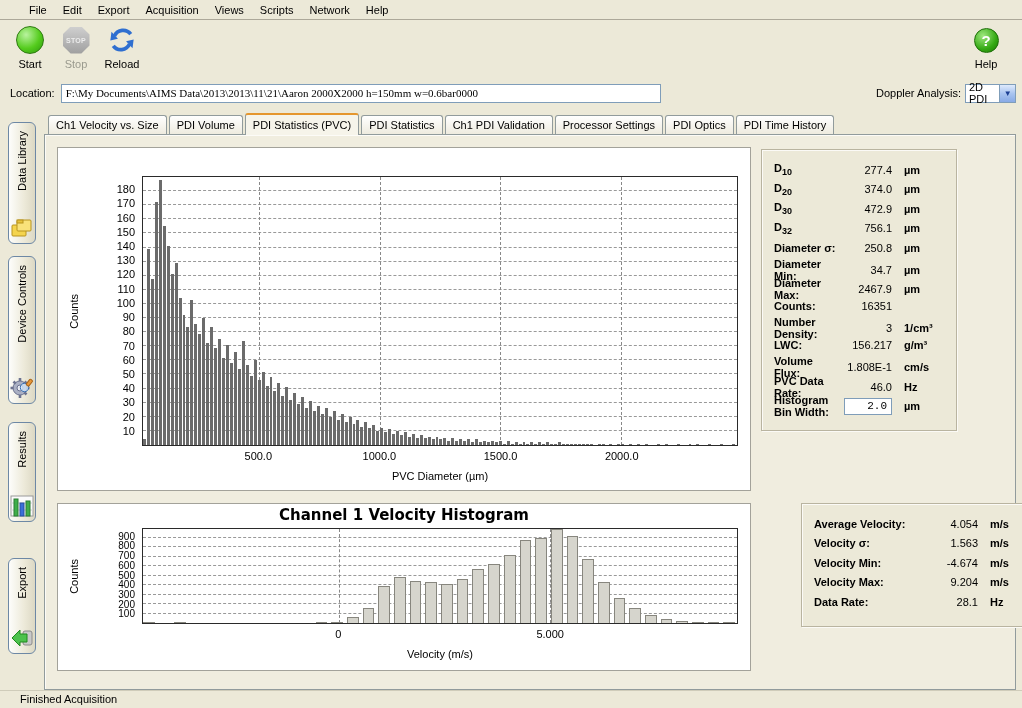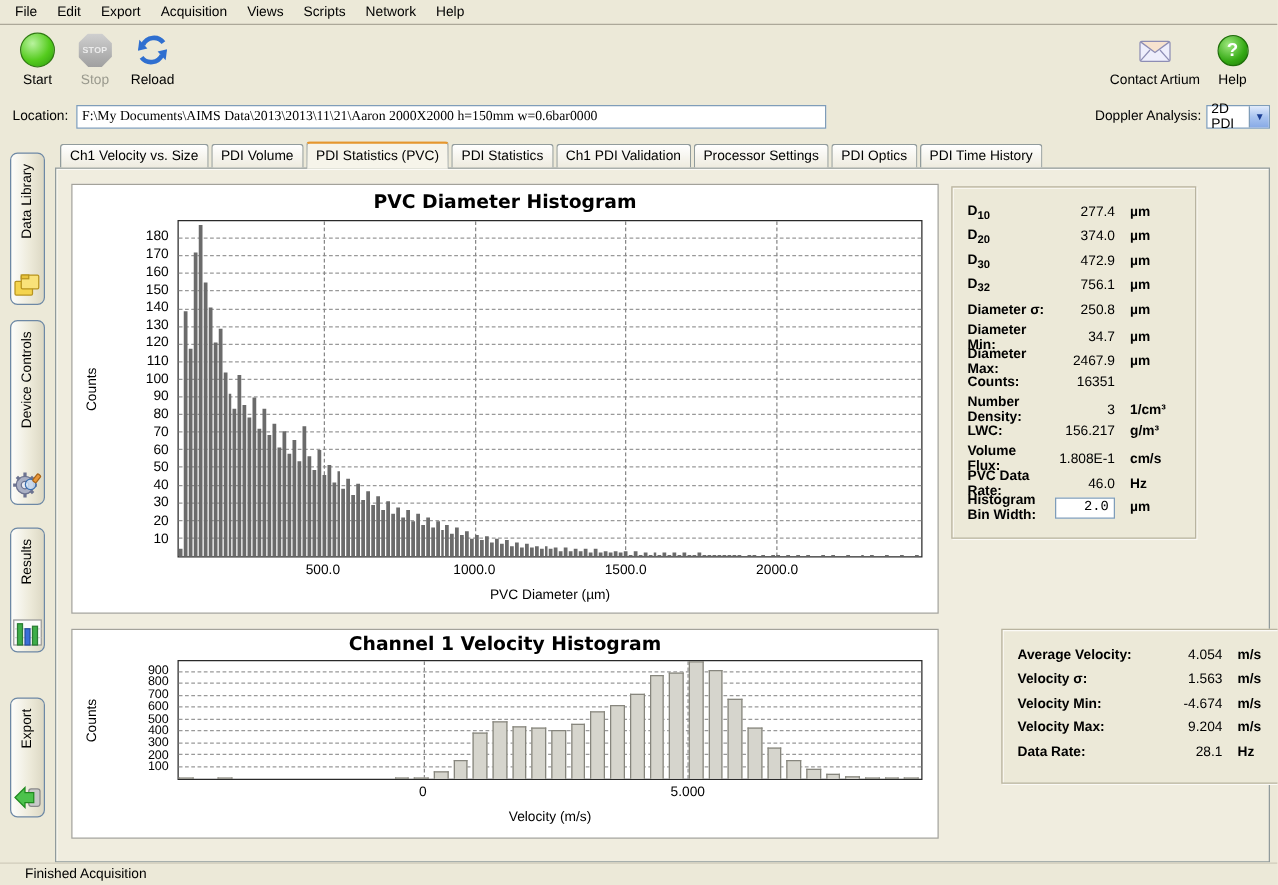--- a/index.html
+++ b/index.html
@@ -4,21 +4,21 @@
 <style>
   * { box-sizing: border-box; margin: 0; padding: 0; }
   html,body { width:1022px; height:708px; overflow:hidden; }
   body {
     font-family: "Liberation Sans", "DejaVu Sans", sans-serif;
     font-size: 11px; color:#000;
     background:#ece9d8;
     position:relative;
   }
   
-  .menubar { height:20px; display:flex; align-items:center; padding-left:4px;
+  .menubar { height:20px; display:flex; align-items:center; padding-left:21px;
              border-bottom:1px solid #aca899; background:#ece9d8; }
   .menu-item { padding:3px 8px; cursor:default; }
   
   .toolbar { height:60px; display:flex; align-items:flex-start; padding:4px 10px 0 10px; }
   .toolbtn { display:flex; flex-direction:column; align-items:center; margin-right:6px; min-width:40px; }
   .toolbtn .ticon { height:32px; display:flex; align-items:center; justify-content:center; }
   .toolbtn .tlabel { margin-top:2px; }
   .start-circle { width:28px; height:28px; border-radius:50%;
     background: radial-gradient(circle at 35% 30%, #b9f39f, #55cc1e 55%, #2f9e0d 95%);
     border:1px solid #2f7a12; }
@@ -133,31 +133,20 @@
       <svg width="30" height="28" viewBox="0 0 24 24">
         <path d="M19.5 7 A8.2 8.2 0 0 0 5.5 8.5" fill="none" stroke="#2f6fd0" stroke-width="3.2"></path>
         <polygon points="3,5 8.5,11 2,12.5" fill="#2f6fd0"></polygon>
         <path d="M4.5 17 A8.2 8.2 0 0 0 18.5 15.5" fill="none" stroke="#2f6fd0" stroke-width="3.2"></path>
         <polygon points="21,19 15.5,13 22,11.5" fill="#2f6fd0"></polygon>
       </svg>
     </div>
     <div class="tlabel">Reload</div>
   </div>
   <div class="tb-right">
-    <div class="toolbtn">
-      <div class="ticon">
-        <svg width="30" height="24" viewBox="0 0 30 22">
-          <rect x="3" y="4" width="24" height="16" rx="1.5" fill="#eeeefc" stroke="#8d8db4"></rect>
-          <path d="M3.5 4.5 L15 13 L26.5 4.5" fill="#f7e3cf" stroke="#8d8db4"></path>
-          <path d="M3.5 19.5 L11 11" stroke="#8d8db4" fill="none"></path>
-          <path d="M26.5 19.5 L19 11" stroke="#8d8db4" fill="none"></path>
-        </svg>
-      </div>
-      <div class="tlabel">Contact Artium</div>
-    </div>
     <div class="toolbtn">
       <div class="ticon">
           <div class="help-circle">?</div>
         </div>
       <div class="tlabel">Help</div>
     </div>
   </div>
 </div>
 
 <div class="locrow">
@@ -234,21 +223,20 @@
       <div class="tab active">PDI Statistics (PVC)</div>
       <div class="tab">PDI Statistics</div>
       <div class="tab">Ch1 PDI Validation</div>
       <div class="tab">Processor Settings</div>
       <div class="tab">PDI Optics</div>
       <div class="tab">PDI Time History</div>
     </div>
   <div class="panel">
 
     <div class="chartbox" style="left:12px; top:12px; width:694px; height:344px;">
-      <div class="chart-title" style="top:4px;">PVC Diameter Histogram</div>
       <div class="axis-ylab" style="left:6px; top:28px; width:20px; height:270px;">
         <span>Counts</span>
       </div>
       <div class="ytickcol" style="left:34px; top:28px; width:48px; height:270px;" id="yt0">
           <div class="ytick" style="bottom: calc(5.26316% - 5px);">10</div>
           <div class="ytick" style="bottom: calc(10.5263% - 5px);">20</div>
           <div class="ytick" style="bottom: calc(15.7895% - 5px);">30</div>
           <div class="ytick" style="bottom: calc(21.0526% - 5px);">40</div>
           <div class="ytick" style="bottom: calc(26.3158% - 5px);">50</div>
           <div class="ytick" style="bottom: calc(31.5789% - 5px);">60</div>

